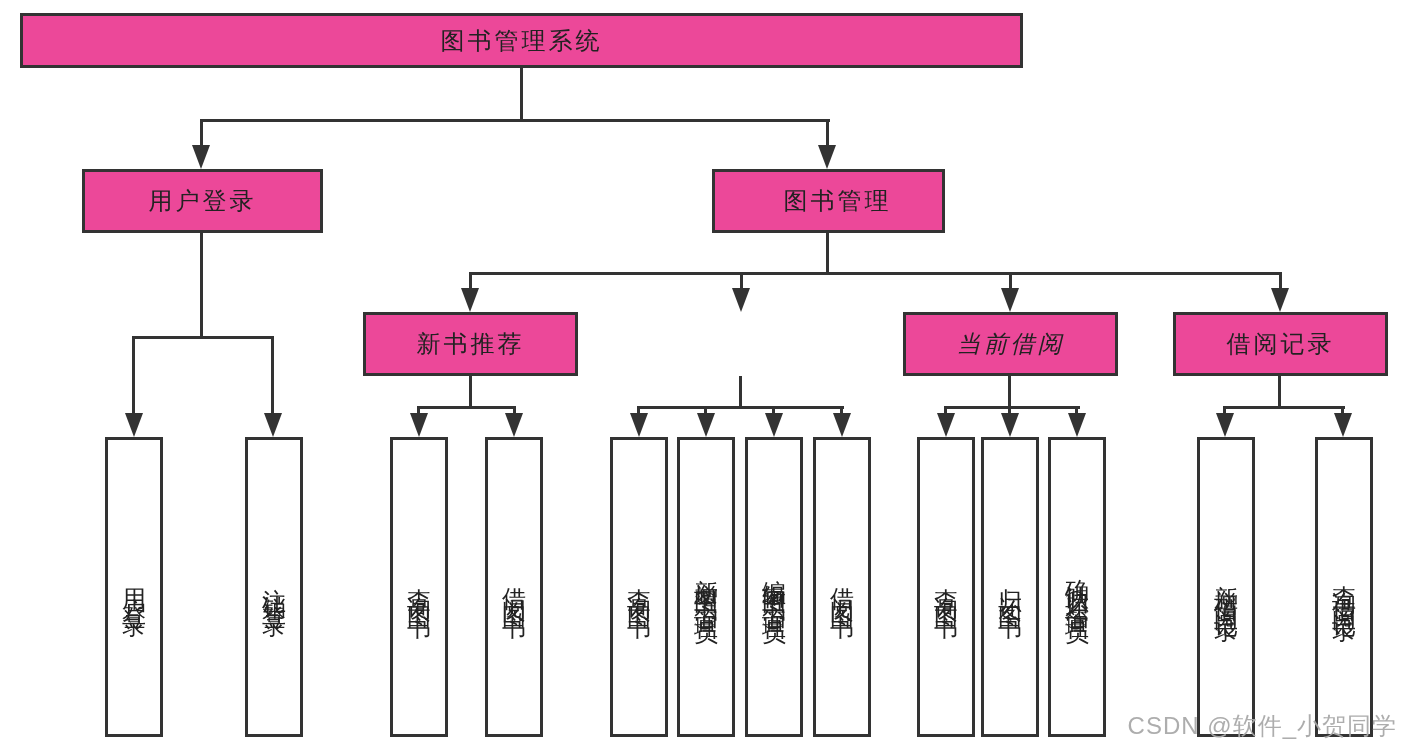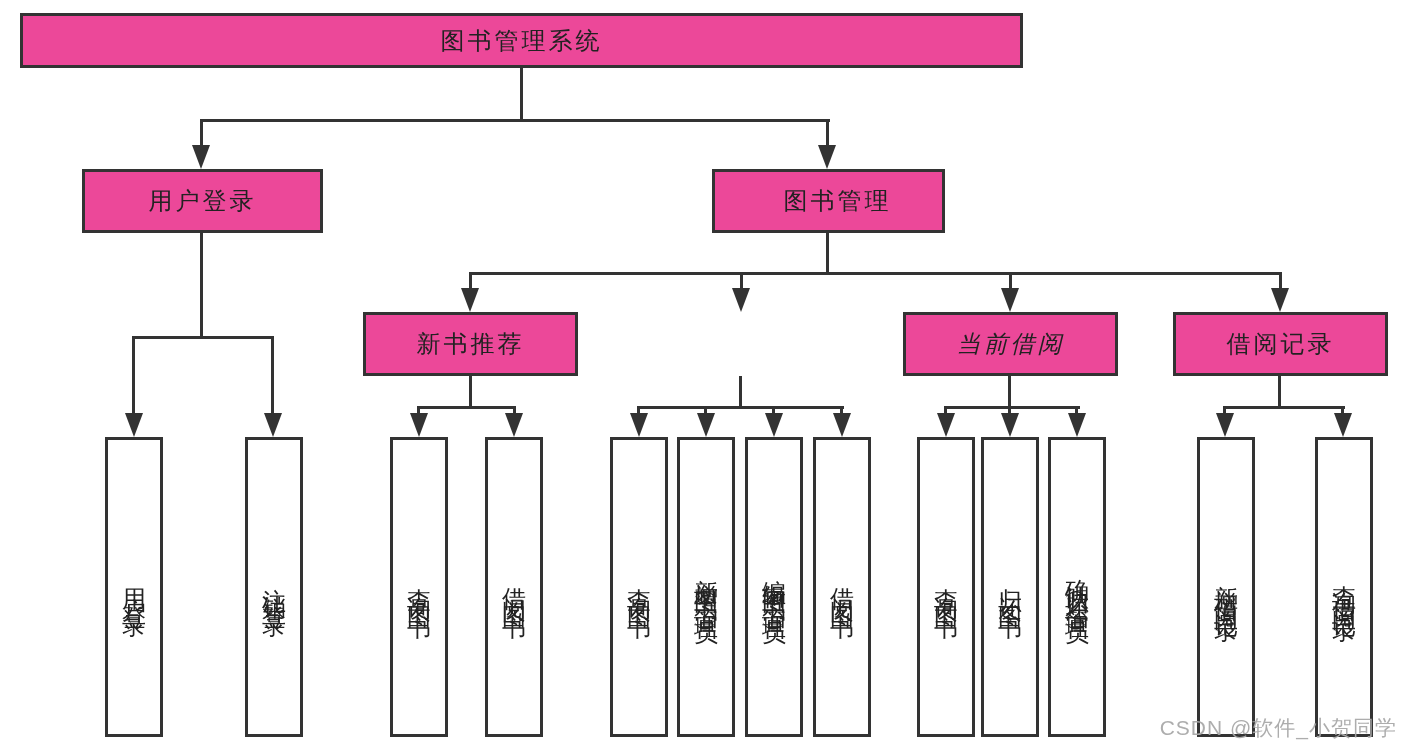--- a/index.html
+++ b/index.html
@@ -49,21 +49,21 @@
     position: absolute;
     width: 0; height: 0;
     border-left: 9px solid transparent;
     border-right: 9px solid transparent;
     border-top: 24px solid #333333;
   }
   .watermark {
     position: absolute;
     right: 8px;
     bottom: 5px;
-    font-size: 21px;
+    font-size: 24px;
     color: rgba(169,169,169,0.95);
     letter-spacing: 1px;
     z-index: 5;
     white-space: nowrap;
   }
 </style>
 </head>
 <body>
 
 <div class="canvas">

